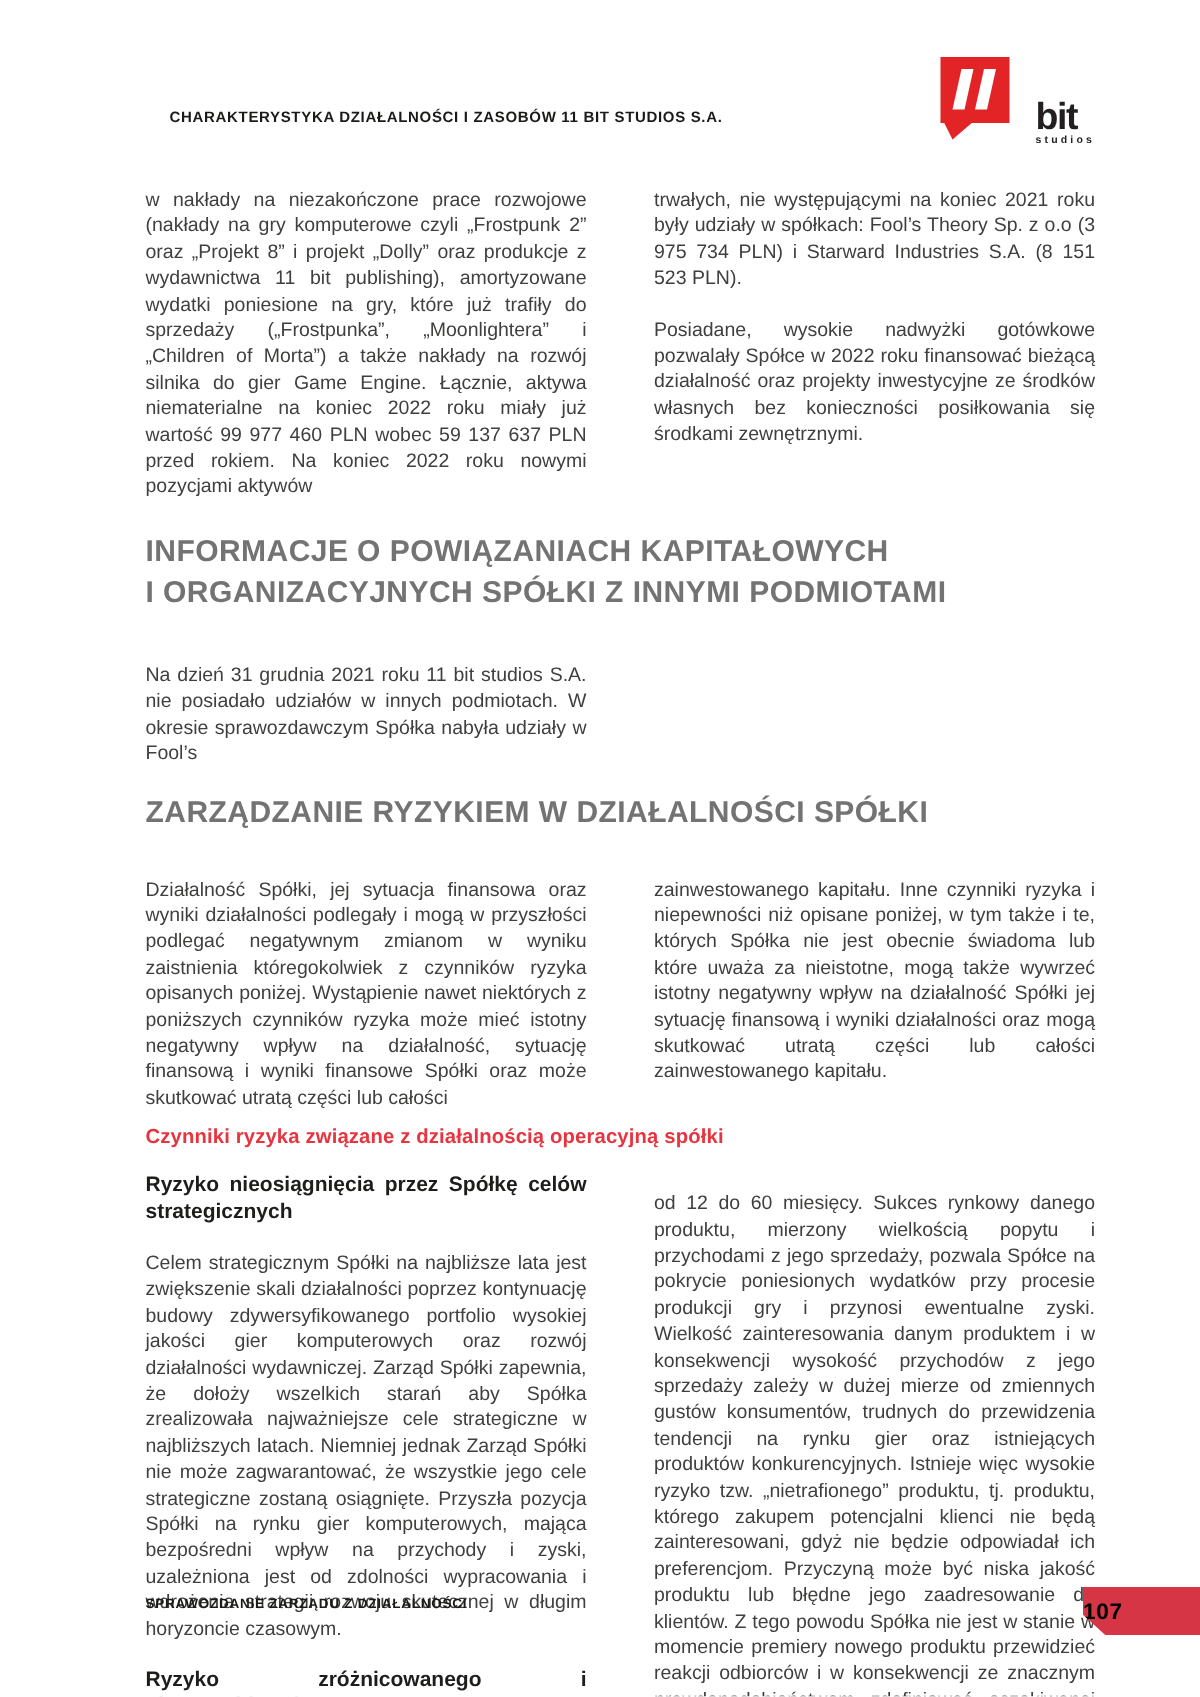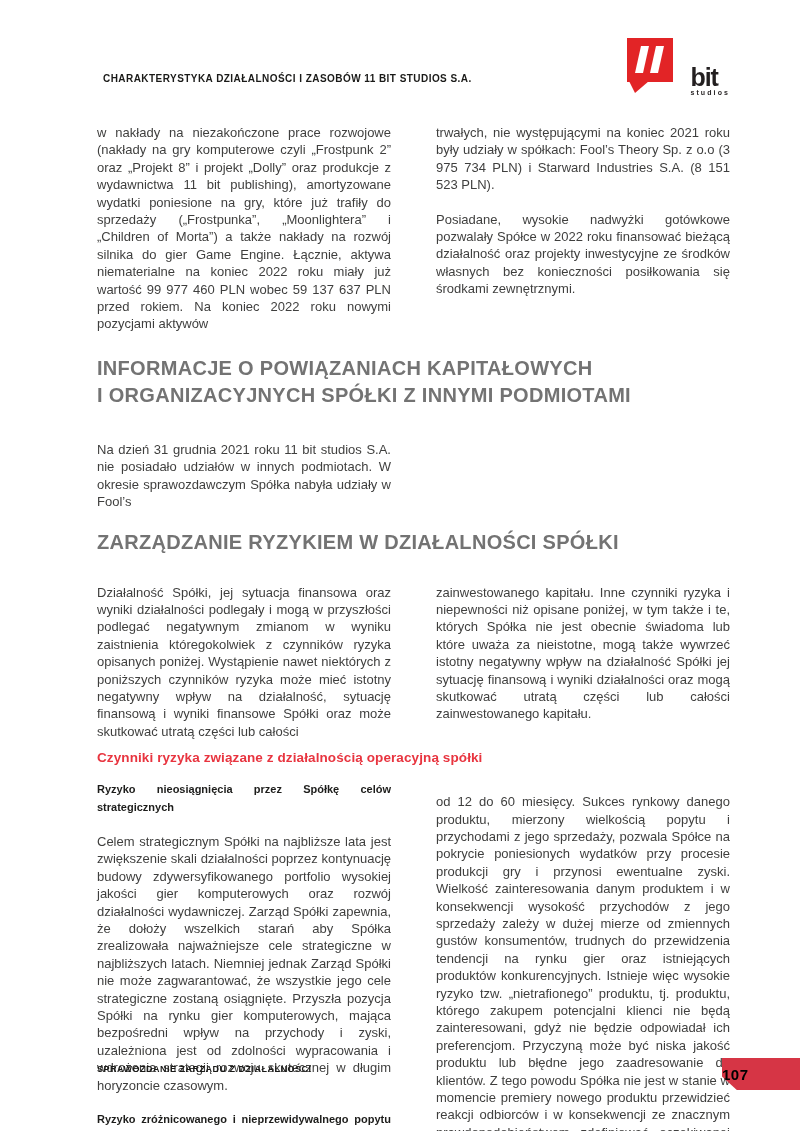--- a/index.html
+++ b/index.html
@@ -1,21 +1,21 @@
 <!DOCTYPE html>
 <html lang="pl"><head>
 <meta charset="utf-8">
 <style>
   html,body{margin:0;padding:0;background:#ffffff;}
   .page{
     position:relative;width:800px;height:1131px;background:#ffffff;
     font-family:"Liberation Sans",sans-serif;color:#3f3f3e;overflow:hidden;
   }
   
-  .hdr{position:absolute;top:38px;left:103px;right:70px;height:52px;}
+  .hdr{position:absolute;top:38px;left:113px;right:70px;height:52px;}
   .hdr-title{
     position:absolute;left:0;bottom:6px;font-size:10px;font-weight:bold;
     color:#1a1a18;letter-spacing:.45px;
   }
   .logo{position:absolute;right:0;top:0;display:flex;align-items:flex-end;}
   .logo-text{display:flex;flex-direction:column;align-items:flex-start;padding-bottom:2px;margin-left:15px;}
   .logo-bit{font-size:25px;font-weight:800;color:#231f20;line-height:.78;letter-spacing:-1px;}
   .logo-studios{font-size:7px;font-weight:bold;color:#231f20;letter-spacing:2.1px;margin-top:2px;}
   
   main{position:absolute;top:112px;left:97px;width:633px;}
@@ -27,21 +27,21 @@
     font-size:20px;line-height:27px;font-weight:700;color:#737373;
     letter-spacing:.3px;margin:22px 0 20px 0;
   }
   h1 span{display:block;}
   h1.single{margin-top:18px;margin-bottom:16px;}
   h2.red{
     font-size:13.5px;font-weight:bold;color:#e8343f;
     margin:10px 0 16px 0;letter-spacing:.1px;
   }
   h3{
-    font-size:11px;line-height:17.4px;font-weight:bold;color:#1d1d1b;
+    font-size:14px;line-height:17.4px;font-weight:bold;color:#1d1d1b;
     margin:0 0 17px 0;text-align:justify;
   }
   
   .ftr-text{
     position:absolute;left:97px;width:633px;top:1063px;text-align:left;
     font-size:9px;font-weight:bold;color:#1a1a18;letter-spacing:.5px;line-height:1.5;
   }
   .page-badge{
     position:absolute;right:0;top:1058px;width:78px;height:32px;
     background:#d63545;color:#000000;display:flex;align-items:center;justify-content:flex-start;

